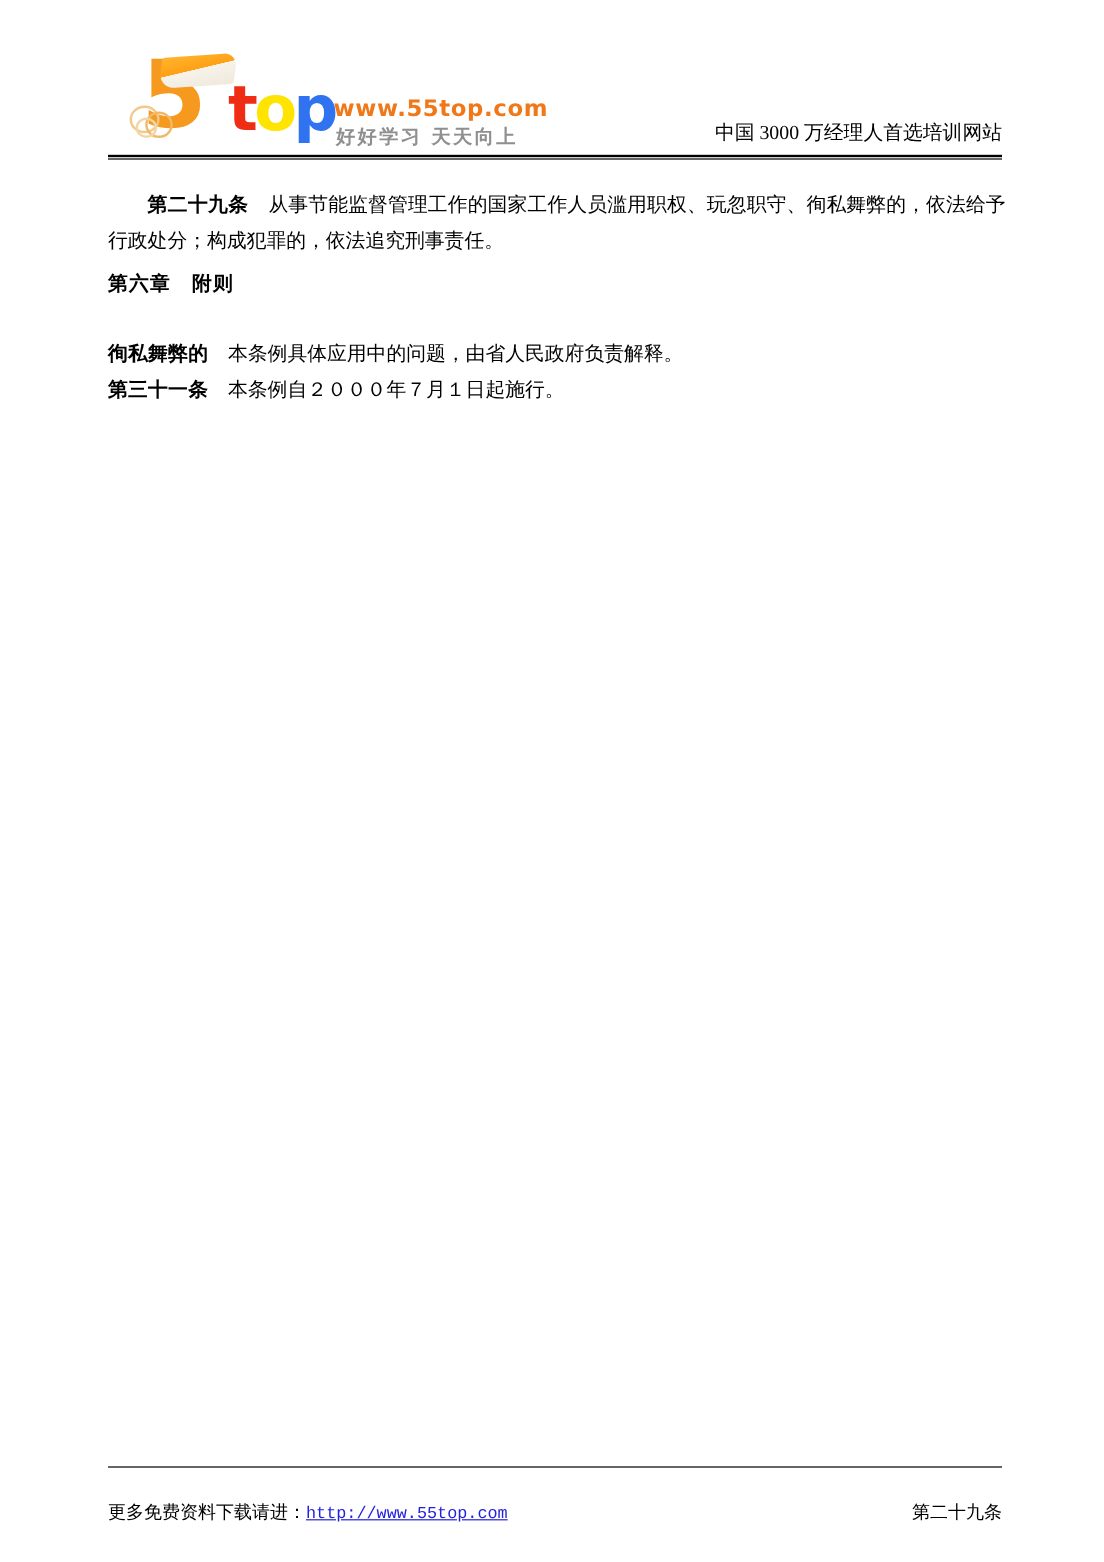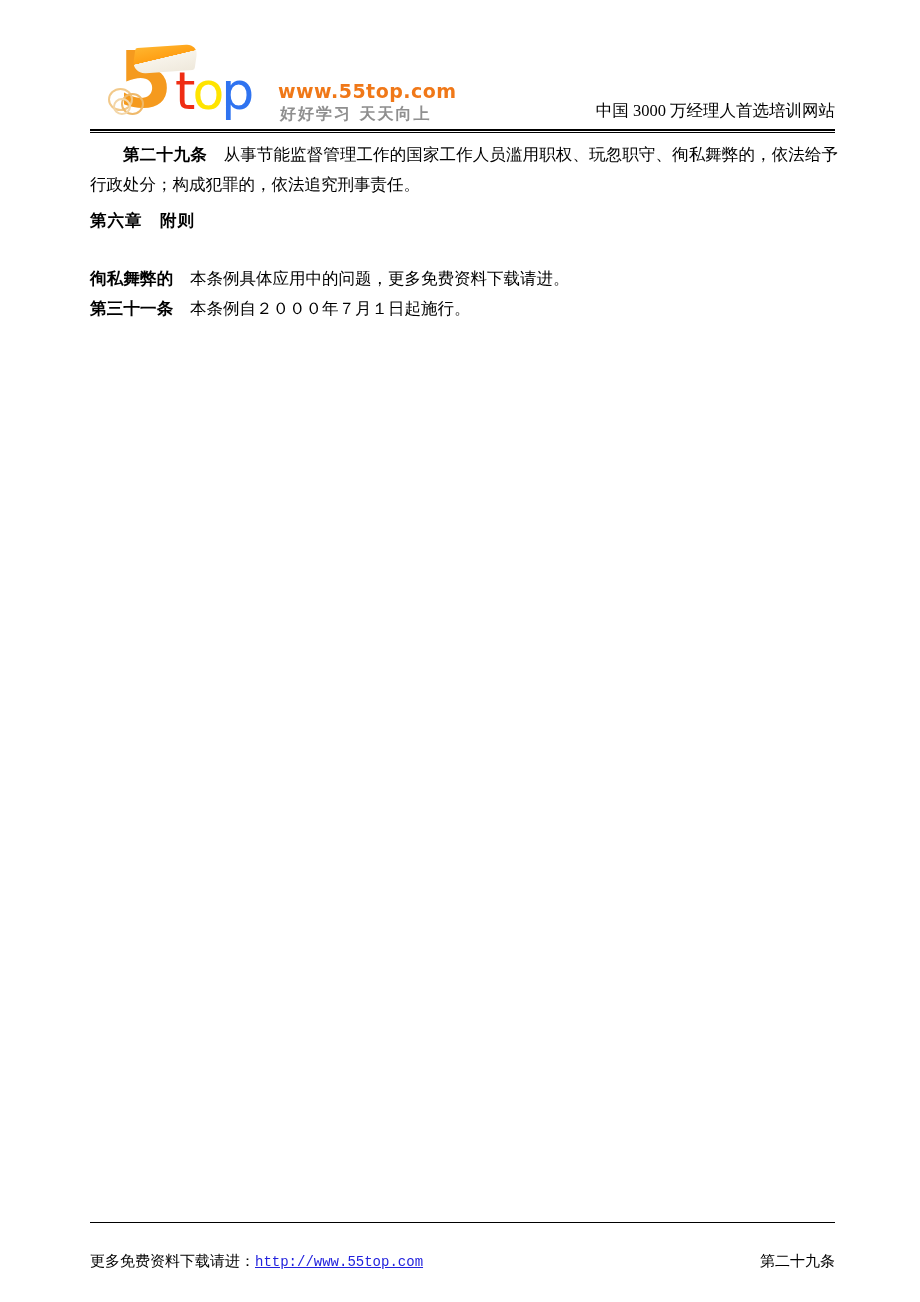--- a/index.html
+++ b/index.html
@@ -83,26 +83,26 @@
     border: 2px solid #f2c98a;
     border-radius: 50%;
     background: transparent;
   }
   .ring.r1 { left: 0px;  top: 2px;  width: 21px; height: 19px; }
   .ring.r2 { left: 13px; top: 7px;  width: 19px; height: 18px; border-color: #efb96a;}
   .ring.r3 { left: 5px;  top: 12px; width: 14px; height: 13px; border-color: #f3d6a8;}
 
   .logo-top {
     position: absolute;
-    left: 57px;
+    left: 72px;
     top: 26px;
     height: 58px;
     font-family: "DejaVu Sans", sans-serif;
     font-size: 52px;
-    font-weight: 400;
+    font-weight: 700;
     line-height: 58px;
     letter-spacing: -3px;
   }
   .logo-top .t { color: #ef2d14; }
   .logo-top .o { color: #ffe400; }
   .logo-top .p { color: #2f73f0; }
 
   .logo-url {
     position: absolute;
     left: 160px;
@@ -172,20 +172,21 @@
     font-family: "Liberation Serif", "DejaVu Serif", serif;
     font-size: 16.5px;
     line-height: 30px;
     text-align: justify;
     text-justify: inter-ideograph;
     margin: 0;
     color: #000;
   }
   .para.indent {
     text-indent: 33px;
+    margin-top: 16px;
   }
   .art-label {
     font-weight: 700;
     letter-spacing: 0.2px;
   }
 
   .chapter-heading {
     font-family: "Liberation Serif", "DejaVu Serif", serif;
     font-size: 16.5px;
     font-weight: 700;
@@ -278,21 +279,21 @@
   </div>
 
   <div class="content">
 
     <p class="para indent"><span class="art-label">第二十九条</span><span>　从事节能监督管理工作的国家工作人员滥用职权、玩忽职守、徇私舞弊的，依法给予行政处分；构成犯罪的，依法追究刑事责任。</span></p>
 
     <div class="chapter-heading">第六章　附则</div>
 
     <div class="spacer-after-heading"></div>
 
-    <p class="para flush"><span class="art-label">徇私舞弊的</span><span>　本条例具体应用中的问题，更多免费资料下载请进。</span></p>
+    <p class="para flush"><span class="art-label">徇私舞弊的</span><span>　本条例具体应用中的问题，由省人民政府负责解释。</span></p>
 
     <p class="para flush"><span class="art-label">第三十一条</span><span>　本条例自２０００年７月１日起施行。</span></p>
 
   </div>
 
   <div class="footer-rule"></div>
 
   <div class="footer">
     <div class="footer-left"><span>更多免费资料下载请进：</span><span class="footer-link">http://www.55top.com</span></div>
     <div class="footer-right">第二十九条</div>

